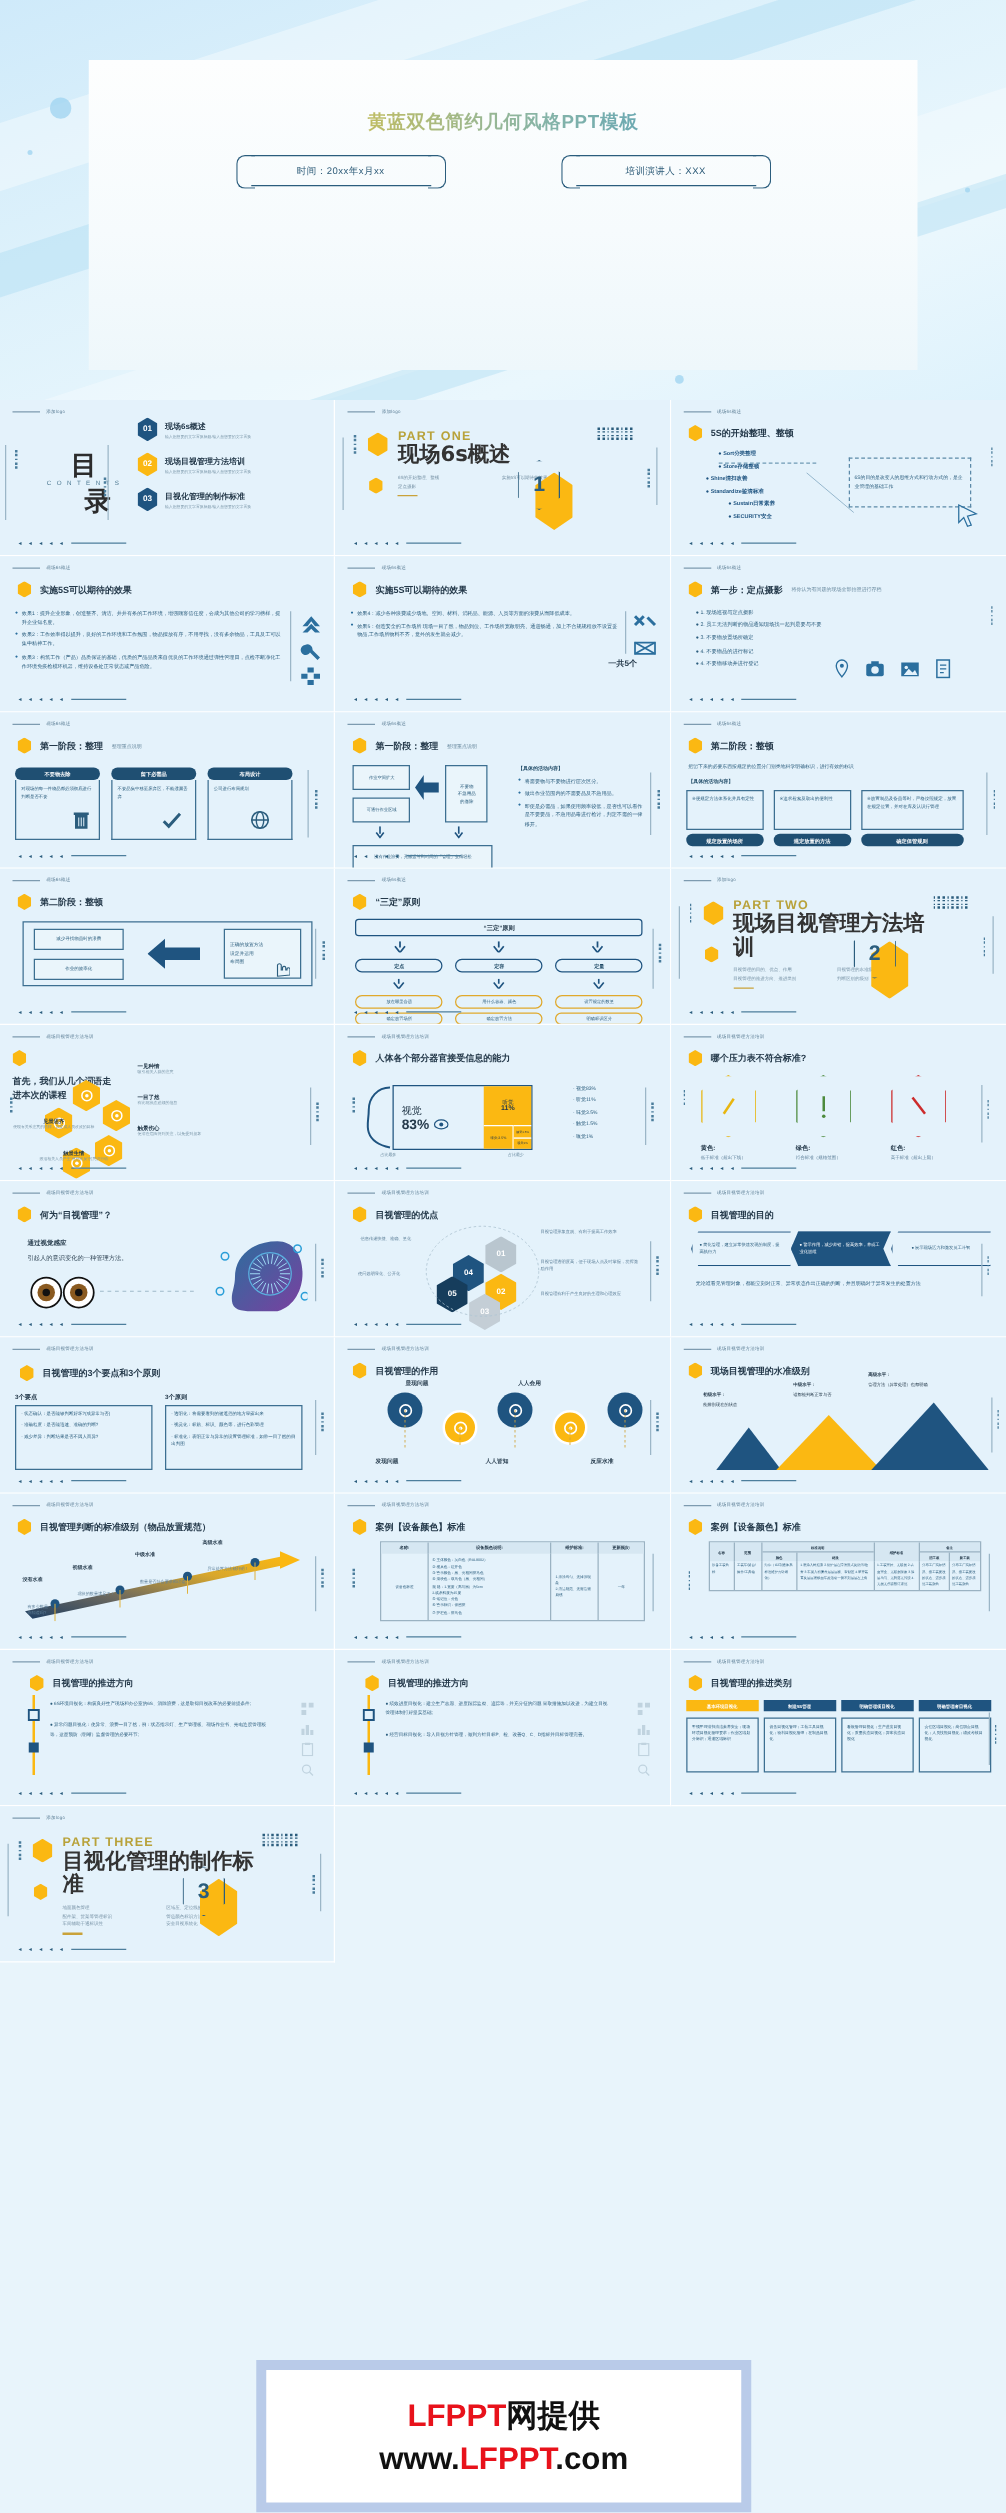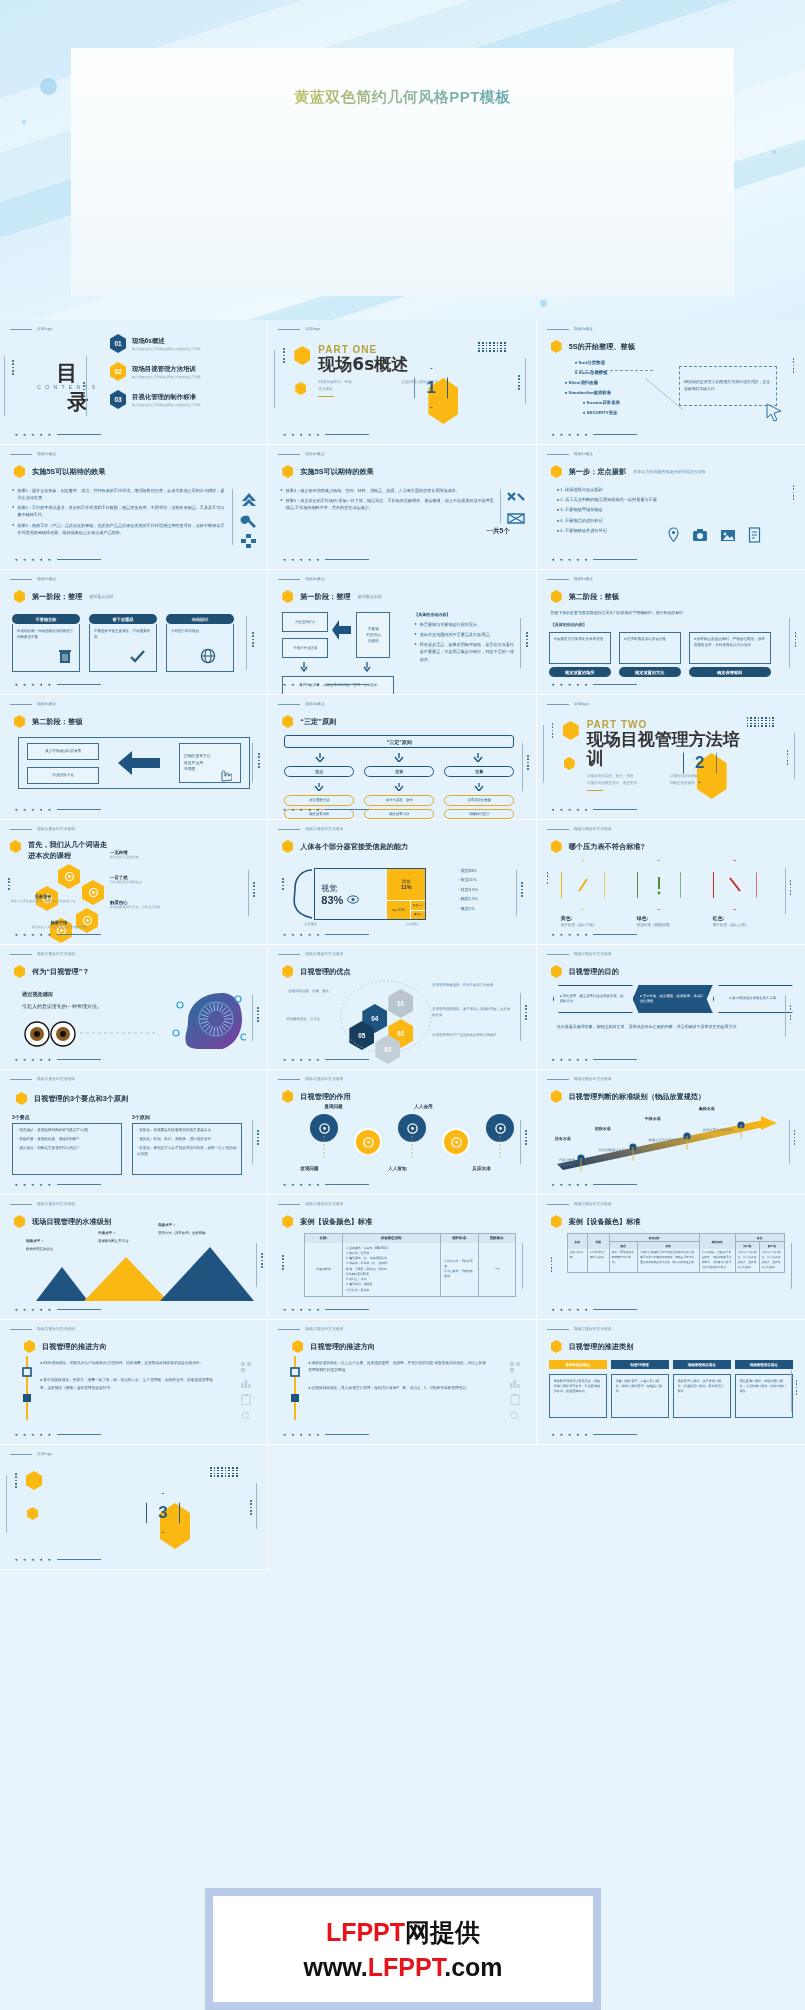--- a/index.html
+++ b/index.html
@@ -106,20 +106,32 @@
   <div class="dot" style="left:22px;top:120px;width:4px;height:4px;"></div>
   <div class="dot" style="left:352px;top:64px;width:5px;height:5px;"></div>
   <div class="dot" style="left:432px;top:72px;width:4px;height:4px;"></div>
   <div class="dot" style="left:700px;top:96px;width:12px;height:12px;"></div>
   <div class="dot" style="left:772px;top:150px;width:4px;height:4px;"></div>
   <div class="dot" style="left:250px;top:280px;width:5px;height:5px;"></div>
   <div class="dot" style="left:540px;top:300px;width:7px;height:7px;"></div>
 
   <div class="hero-card">
     <div class="hero-sub">黄蓝双色简约几何风格PPT模板</div>
+    <div class="hero-badges">
+      <div class="badge">
+        <span class="ln"></span>
+          <span class="ln2"></span>
+        <span>时间：20xx年x月xx</span>
+      </div>
+      <div class="badge">
+        <span class="ln"></span>
+          <span class="ln2"></span>
+        <span>培训演讲人：XXX</span>
+      </div>
+    </div>
   </div>
 </div>
 
 <div class="grid" id="grid">
     <div class="slide">
     <div class="hdr">
       <span class="bar"></span>
       <span class="t">添加logo</span>
     </div>
 
@@ -751,21 +763,21 @@
       <span class="arws">◄ ◄ ◄ ◄ ◄</span>
       <span class="fl"></span>
     </div>
   </div>
     <div class="slide">
     <div class="hdr">
       <span class="bar"></span>
       <span class="t">现场目视管理方法培训</span>
     </div>
 
-  <div class="s-title" style="left:10px;top:20px;align-items:flex-start;">
+  <div class="s-title" style="left:10px;top:20px;align-items:flex-start;flex-direction:column;">
     <span class="hx"></span>
     <span style="width:86px;line-height:1.5;">首先，我们从几个词语走进本次的课程</span>
   </div>
   <div class="dotcol" style="left:8px;top:58px;">
         <i></i>
         <i></i>
         <i></i>
         <i></i>
       </div>
   <div style="position:absolute;left:36px;top:40px;width:70px;height:78px;">
@@ -1246,20 +1258,56 @@
     </div>
   </div>
     <div class="slide">
     <div class="hdr">
       <span class="bar"></span>
       <span class="t">现场目视管理方法培训</span>
     </div>
 
   <div class="s-title" style="left:14px;top:20px;">
     <span class="hx"></span>
+    <span>现场目视管理的水准级别</span>
+
+  </div>
+  <svg style="position:absolute;left:28px;top:50px;" width="226" height="56">
+    <path d="M8 56 L34 22 L60 56 Z" fill="#1f5480"></path>
+    <path d="M56 56 L98 12 L140 56 Z" fill="#fbb812"></path>
+    <path d="M132 56 L182 2 L226 56 Z" fill="#1f5480"></path>
+  </svg>
+  <div style="position:absolute;left:26px;top:44px;font-size:3.6px;color:#24394a;font-weight:bold;">初级水平：</div>
+  <div style="position:absolute;left:26px;top:52px;font-size:3.4px;color:#24394a;">能辨别现在的状态</div>
+  <div style="position:absolute;left:98px;top:36px;font-size:3.6px;color:#24394a;font-weight:bold;">中级水平：</div>
+  <div style="position:absolute;left:98px;top:44px;font-size:3.4px;color:#24394a;">谁都能判断正常与否</div>
+  <div style="position:absolute;left:158px;top:28px;font-size:3.6px;color:#24394a;font-weight:bold;">高级水平：</div>
+  <div style="position:absolute;left:158px;top:36px;font-size:3.4px;color:#24394a;">管理方法（异常处理）也都明确</div>
+  <div class="vline" style="left:256px;top:48px;height:44px;"></div>
+  <div class="dotcol" style="left:261px;top:58px;">
+        <i></i>
+        <i></i>
+        <i></i>
+        <i></i>
+        <i></i>
+      </div>
+
+    <div class="ftr">
+      <span class="arws">◄ ◄ ◄ ◄ ◄</span>
+      <span class="fl"></span>
+    </div>
+  </div>
+    <div class="slide">
+    <div class="hdr">
+      <span class="bar"></span>
+      <span class="t">现场目视管理方法培训</span>
+    </div>
+
+  <div class="s-title" style="left:14px;top:20px;">
+    <span class="hx"></span>
     <span>目视管理判断的标准级别（物品放置规范）</span>
 
   </div>
   <svg style="position:absolute;left:18px;top:44px;" width="230" height="58">
     <defs>
           <linearGradient id="rg" x1="0" y1="1" x2="1" y2="0">
             <stop offset="0" stop-color="#1f3f63"></stop>
             <stop offset="0.35" stop-color="#6e6a5e"></stop>
             <stop offset="0.7" stop-color="#d8a72c"></stop>
             <stop offset="1" stop-color="#fbb812"></stop>
@@ -1315,56 +1363,20 @@
     </div>
   </div>
     <div class="slide">
     <div class="hdr">
       <span class="bar"></span>
       <span class="t">现场目视管理方法培训</span>
     </div>
 
   <div class="s-title" style="left:14px;top:20px;">
     <span class="hx"></span>
-    <span>现场目视管理的水准级别</span>
-
-  </div>
-  <svg style="position:absolute;left:28px;top:50px;" width="226" height="56">
-    <path d="M8 56 L34 22 L60 56 Z" fill="#1f5480"></path>
-    <path d="M56 56 L98 12 L140 56 Z" fill="#fbb812"></path>
-    <path d="M132 56 L182 2 L226 56 Z" fill="#1f5480"></path>
-  </svg>
-  <div style="position:absolute;left:26px;top:44px;font-size:3.6px;color:#24394a;font-weight:bold;">初级水平：</div>
-  <div style="position:absolute;left:26px;top:52px;font-size:3.4px;color:#24394a;">能辨别现在的状态</div>
-  <div style="position:absolute;left:98px;top:36px;font-size:3.6px;color:#24394a;font-weight:bold;">中级水平：</div>
-  <div style="position:absolute;left:98px;top:44px;font-size:3.4px;color:#24394a;">谁都能判断正常与否</div>
-  <div style="position:absolute;left:158px;top:28px;font-size:3.6px;color:#24394a;font-weight:bold;">高级水平：</div>
-  <div style="position:absolute;left:158px;top:36px;font-size:3.4px;color:#24394a;">管理方法（异常处理）也都明确</div>
-  <div class="vline" style="left:256px;top:48px;height:44px;"></div>
-  <div class="dotcol" style="left:261px;top:58px;">
-        <i></i>
-        <i></i>
-        <i></i>
-        <i></i>
-        <i></i>
-      </div>
-
-    <div class="ftr">
-      <span class="arws">◄ ◄ ◄ ◄ ◄</span>
-      <span class="fl"></span>
-    </div>
-  </div>
-    <div class="slide">
-    <div class="hdr">
-      <span class="bar"></span>
-      <span class="t">现场目视管理方法培训</span>
-    </div>
-
-  <div class="s-title" style="left:14px;top:20px;">
-    <span class="hx"></span>
     <span>案例【设备颜色】标准</span>
 
   </div>
   <div class="dotcol" style="left:14px;top:60px;">
         <i></i>
         <i></i>
         <i></i>
         <i></i>
         <i></i>
       </div>
@@ -1627,20 +1639,33 @@
         <i></i>
         <i></i>
         <i></i>
         <i></i>
         <i></i>
         <i></i>
         <i></i>
         <i></i>
         <i></i>
       </div>
+    <div style="position:absolute;left:50px;top:24px;width:160px;">
+      <div class="part-label">PART THREE</div>
+      <div class="part-title">目视化管理的制作标准</div>
+      <div class="part-meta" style="margin-top:5px;display:grid;grid-template-columns:1fr 1fr;gap:0 6px;">
+        <span>地面颜色管理</span>
+          <span>区域压、定位线的运用</span>
+          <span>配件架、货架等管理标识</span>
+          <span>管道颜色标识方法</span>
+          <span>车间辅助于通标识性</span>
+          <span>安全目视系统化</span>
+      </div>
+      <div style="width:16px;height:1.2px;background:#c9a23a;margin-top:4px;"></div>
+    </div>
     <div class="hx" style="position:absolute;left:27px;top:62px;"></div>
     <div class="bigshape" style="left:160px;top:58px;"></div>
     <div class="bignum" style="left:146px;top:48px;">3</div>
     <div class="vline" style="left:6px;top:30px;height:58px;"></div>
     <div class="vline" style="right:10px;top:38px;height:46px;"></div>
     <div class="dotcol" style="left:250px;top:55px;">
         <i></i>
         <i></i>
         <i></i>
         <i></i>

